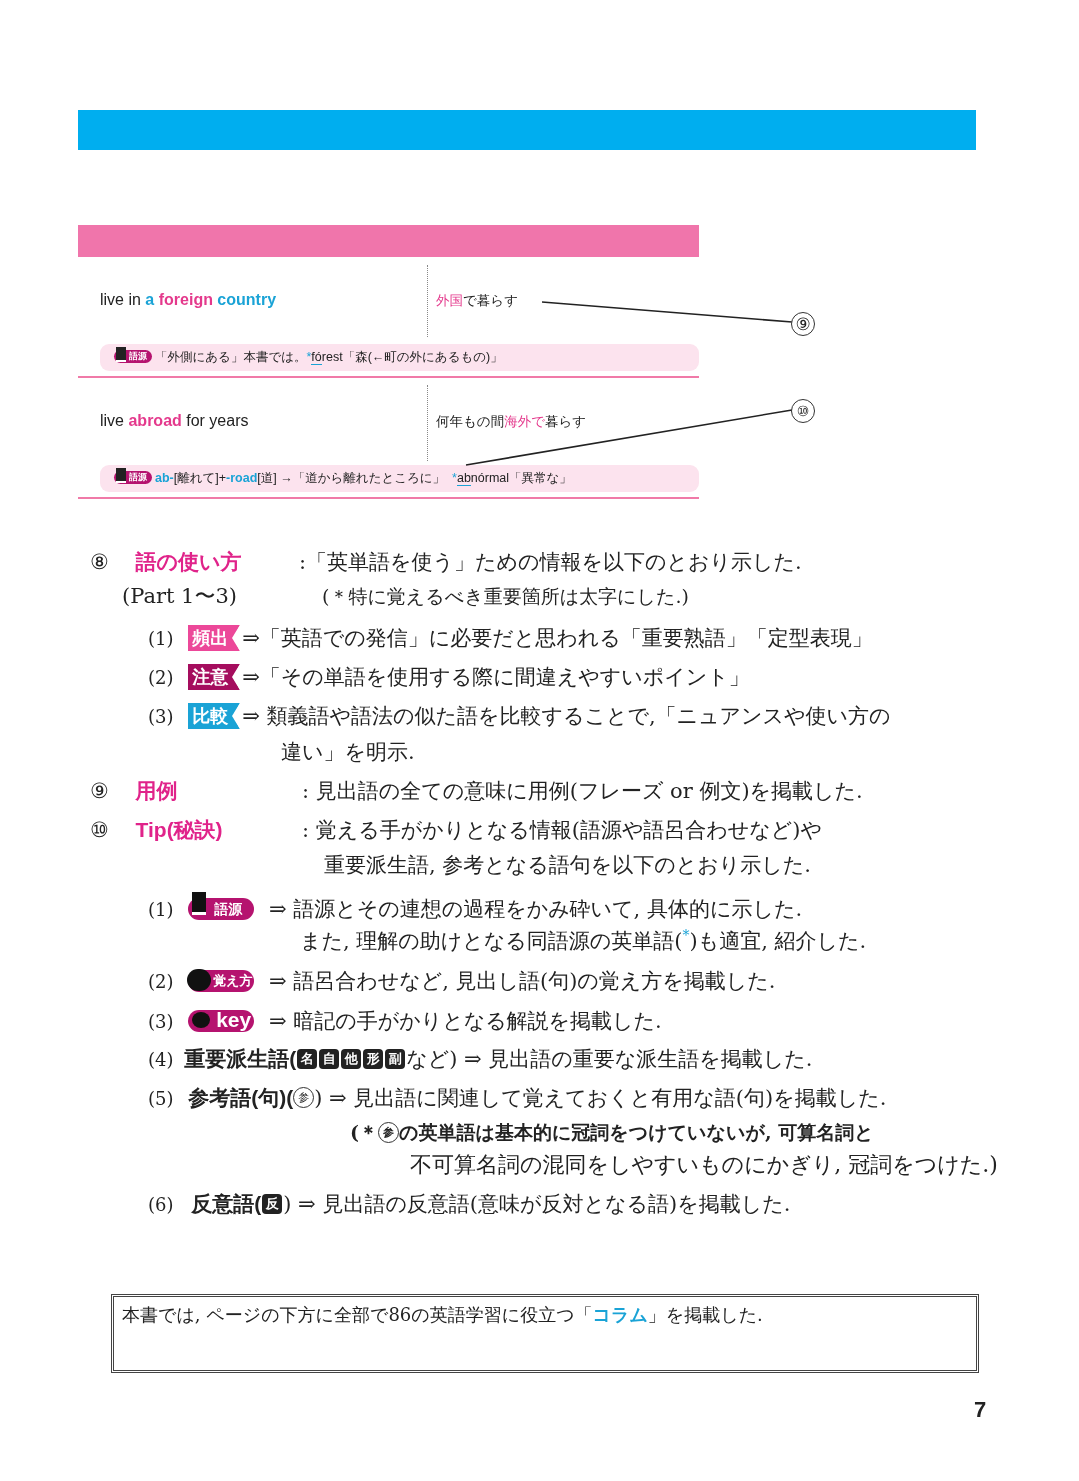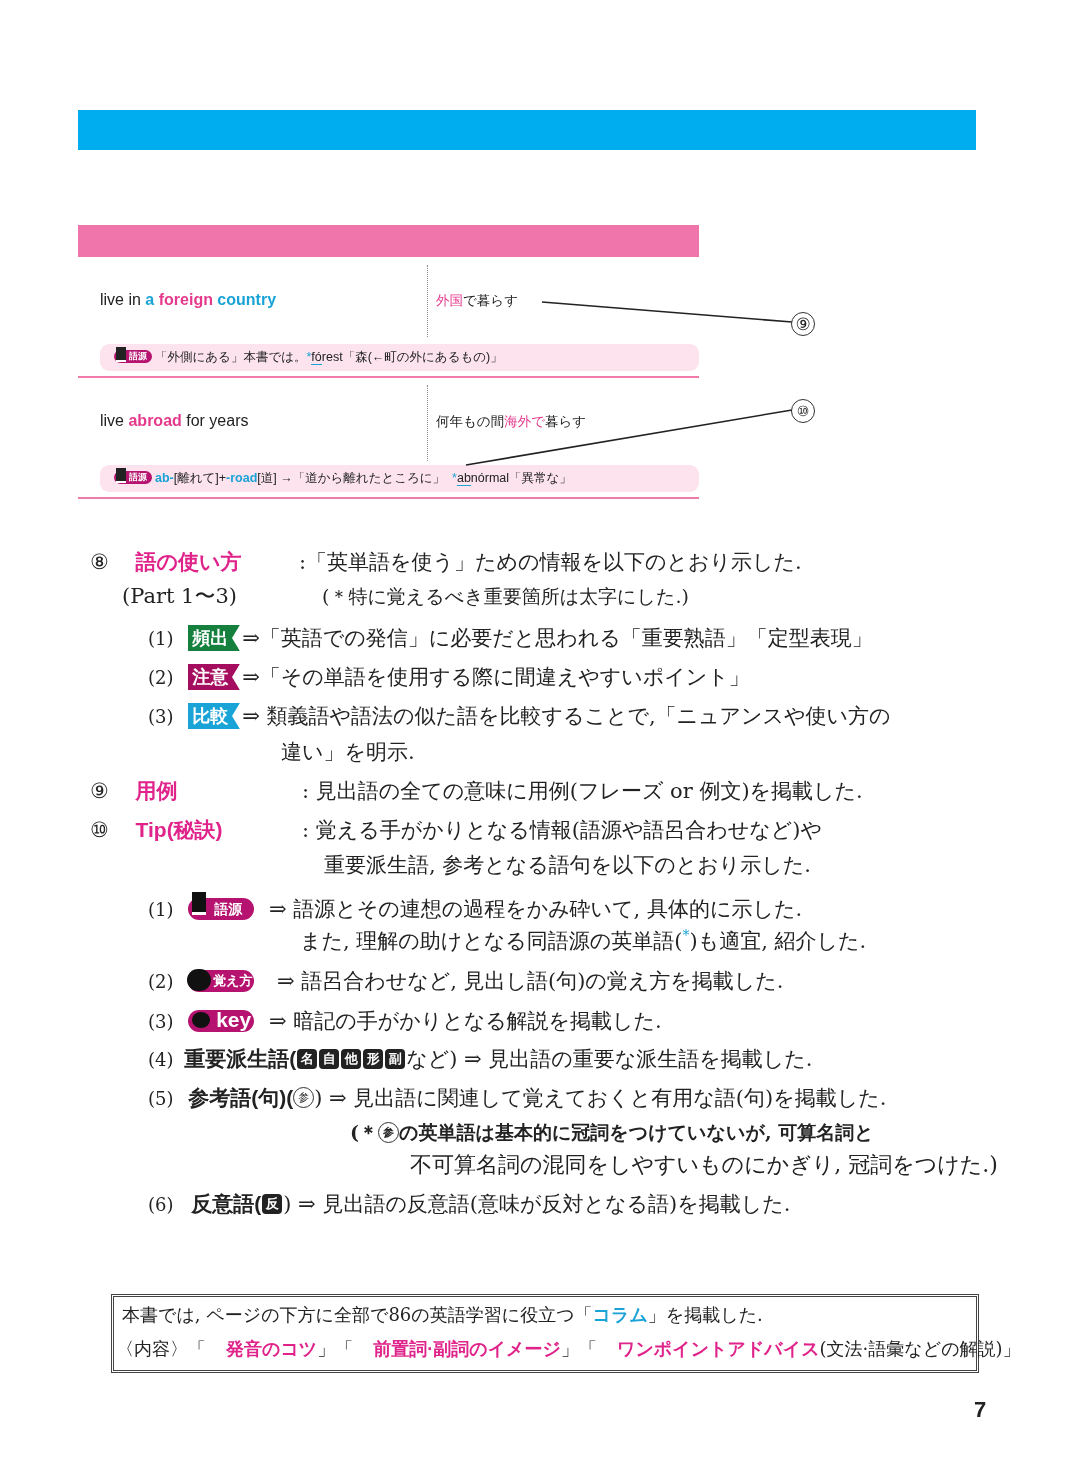--- a/index.html
+++ b/index.html
@@ -105,21 +105,21 @@
 <div class="abs line" style="left:90px; top:548px;">
   <span>⑧</span>
   <span class="sans bold mag">語の使い方</span>
 </div>
 <div class="abs line" style="left:299px; top:548px;">:「英単語を使う」ための情報を以下のとおり示した.</div>
 <div class="abs line" style="left:122px; top:582px;">(Part 1〜3)</div>
 <div class="abs line" style="left:322px; top:584px; font-size:19px;">(＊特に覚えるべき重要箇所は太字にした.)</div>
 
 <div class="abs line" style="left:148px; top:624px;">
   <span style="font-size:18px;">(1)</span>
-  <span class="label-tag" style="background:#15803d; margin-left:8px;"><span>頻出</span><i class="notch"></i></span><span>⇒</span><span>「英語での発信」に必要だと思われる「重要熟語」「定型表現」</span>
+  <span class="label-tag" style="background:#ec4899; margin-left:8px;"><span>頻出</span><i class="notch"></i></span><span>⇒</span><span>「英語での発信」に必要だと思われる「重要熟語」「定型表現」</span>
 </div>
 <div class="abs line" style="left:148px; top:663px;">
   <span style="font-size:18px;">(2)</span>
   <span class="label-tag" style="background:#a50d5e; margin-left:8px;"><span>注意</span><i class="notch"></i></span><span>⇒</span><span>「その単語を使用する際に間違えやすいポイント」</span>
 </div>
 <div class="abs line" style="left:148px; top:702px;">
   <span style="font-size:18px;">(3)</span>
   <span class="label-tag" style="background:#1aa3d6; margin-left:8px;"><span>比較</span><i class="notch"></i></span><span>⇒</span><span> 類義語や語法の似た語を比較することで,「ニュアンスや使い方の</span>
 </div>
 <div class="abs line" style="left:281px; top:738px;">違い」を明示.</div>
@@ -142,21 +142,21 @@
   <span class="pill pill-gogen" style="margin:0 8px 0 8px;"><i class="book"></i><span class="txt">語源</span></span>
   <span>⇒</span>
   <span>語源とその連想の過程をかみ砕いて, 具体的に示した.</span>
 </div>
 <div class="abs line" style="left:300px; top:927px;">
   <span>また, 理解の助けとなる同語源の英単語(</span><span class="blue" style="font-size:14px; vertical-align:super;">*</span><span>)も適宜, 紹介した.</span>
 </div>
 
 <div class="abs line" style="left:148px; top:967px;">
   <span style="font-size:18px;">(2)</span>
-  <span class="pill pill-oboe" style="margin:0 16px 0 8px;"><i class="face"></i><span class="txt">覚え方</span></span>
+  <span class="pill pill-oboe" style="margin:0 8px 0 8px;"><i class="face"></i><span class="txt">覚え方</span></span>
   <span>⇒</span>
   <span>語呂合わせなど, 見出し語(句)の覚え方を掲載した.</span>
 </div>
 
 <div class="abs line" style="left:148px; top:1007px;">
   <span style="font-size:18px;">(3)</span>
   <span class="pill pill-key" style="margin:0 8px 0 8px;"><i class="keyh"></i><span class="txt">key</span></span>
   <span>⇒</span>
   <span>暗記の手がかりとなる解説を掲載した.</span>
 </div>
@@ -183,18 +183,15 @@
   <span style="font-size:18px;">(6)</span>
   <span class="sans bold" style="margin-left:11px;">反意語(</span><span class="boxch">反</span><span>)</span>
   <span>⇒</span>
   <span>見出語の反意語(意味が反対となる語)を掲載した.</span>
 </div>
 
 <div id="col-box" class="abs">
   <div class="abs l" style="left:8px; top:6px;">
     <span>本書では, ページの下方に全部で86の英語学習に役立つ「</span><span class="sans bold blue">コラム</span><span>」を掲載した.</span>
   </div>
-  <div class="abs l" style="left:2px; top:40px;">
-    <span>〈内容〉「</span><span class="sans bold mag">発音のコツ</span><span>」「</span><span class="sans bold mag">前置詞·副詞のイメージ</span><span>」「</span><span class="sans bold mag">ワンポイントアドバイス</span><span>(文法·語彙などの解説)」</span>
-  </div>
 </div>
 
 <div id="page-num" class="abs">7</div>
 
 </body></html>

